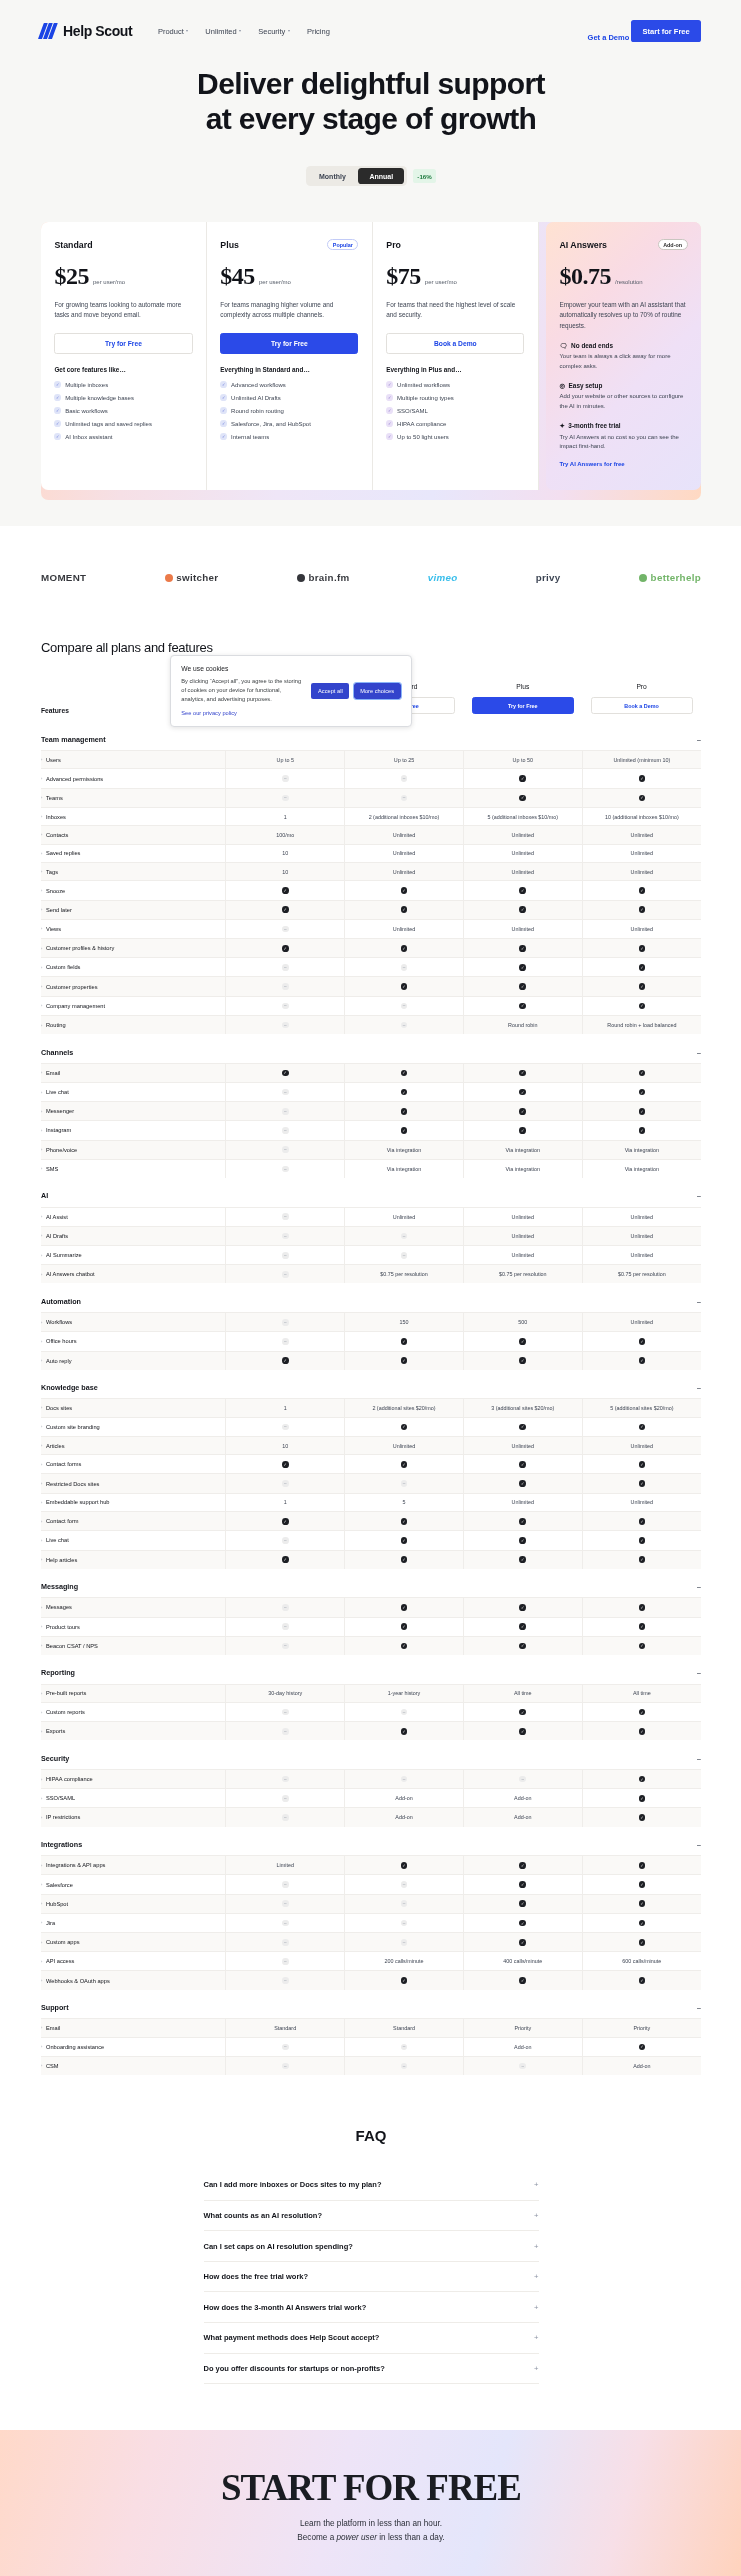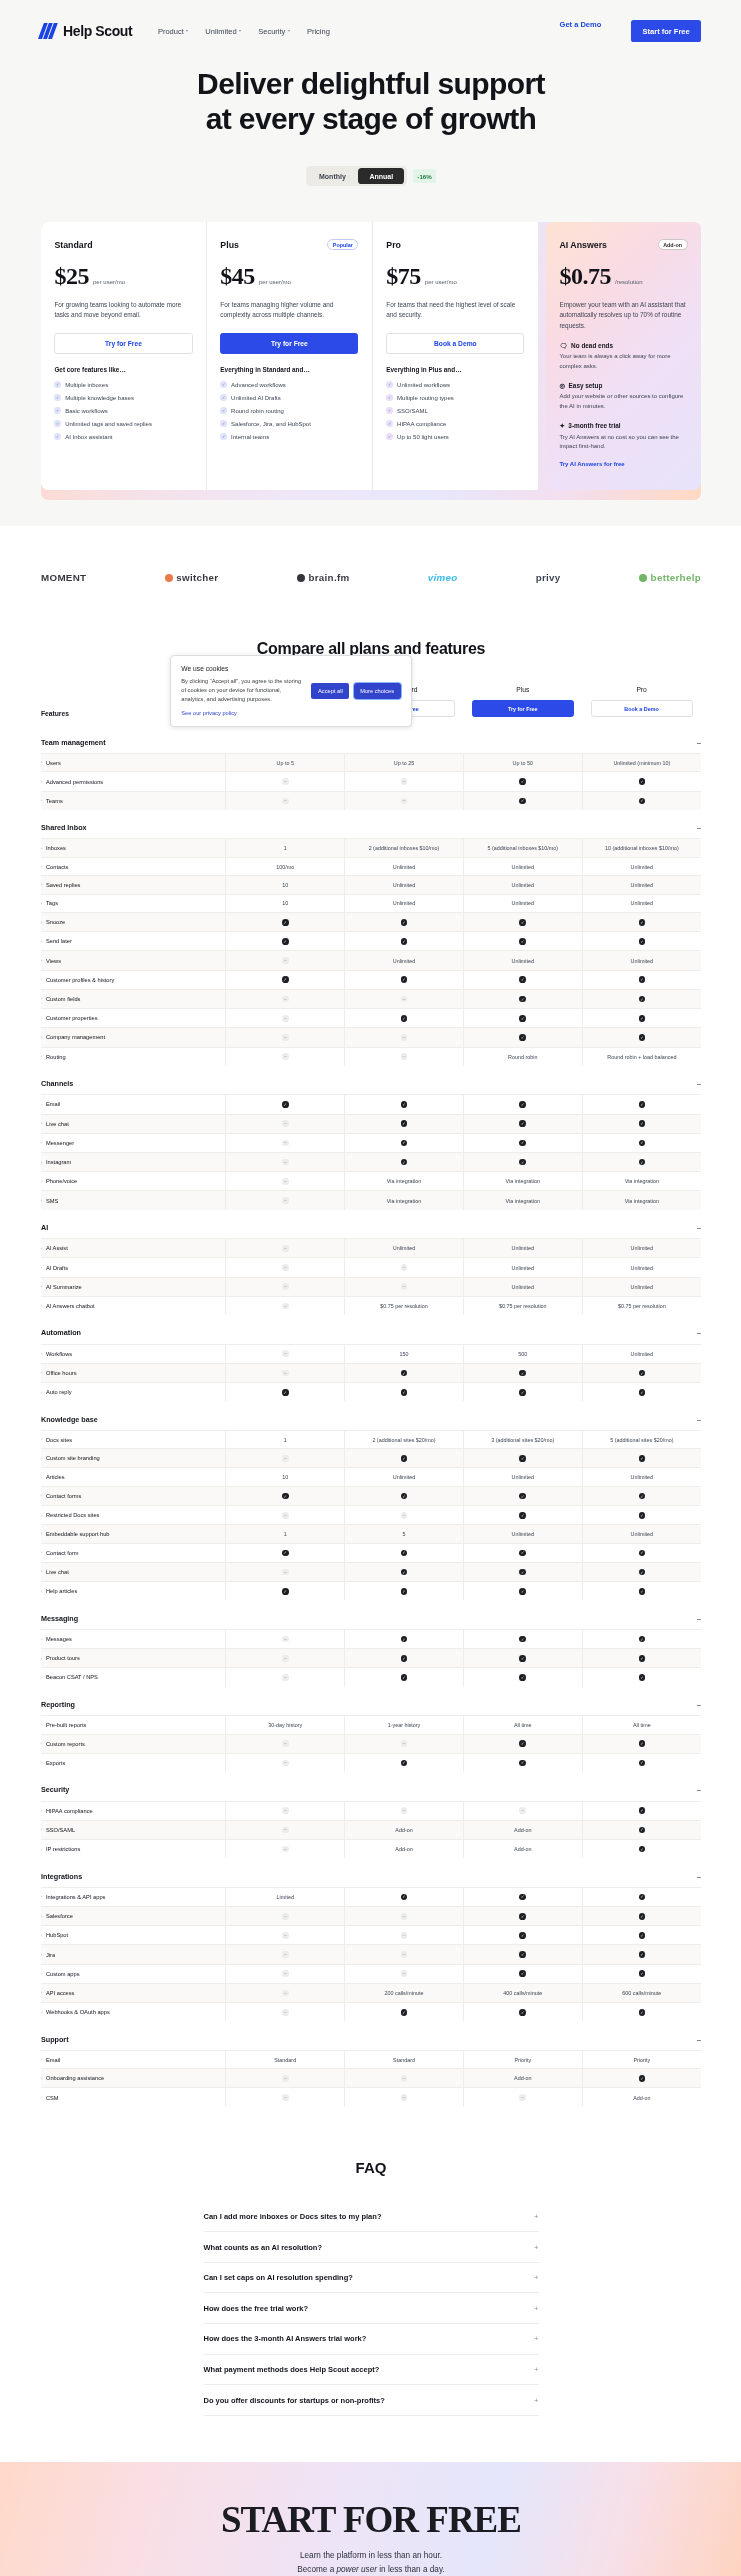--- a/index.html
+++ b/index.html
@@ -11,21 +11,21 @@
   .logo{display:flex;align-items:center;gap:4.6px}
   .logo-mark{width:17.5px;height:15.5px;position:relative;display:block}
   .logo-mark i{position:absolute;width:3.6px;height:15.5px;background:#1b44e5;transform:skewX(-20deg);border-radius:0.5px}
   .logo-mark i:nth-child(1){left:0}
   .logo-mark i:nth-child(2){left:5.2px}
   .logo-mark i:nth-child(3){left:10.3px}
   .logo-text{font-size:14px;font-weight:700;letter-spacing:-0.4px}
   .nav-links{display:flex;gap:17px;margin-left:7.2px}
   .nav-link{font-size:7.5px;color:#3d4452;display:flex;align-items:center;gap:2.6px}
   .caret{width:0;height:0;border-left:1.8px solid transparent;border-right:1.8px solid transparent;border-top:2.1px solid #8b93a3}
-  .nav-right{margin-left:auto;display:flex;align-items:flex-start;gap:30px}
+  .nav-right{margin-left:auto;display:flex;align-items:flex-end;gap:2px}
   .link-blue{color:#1b44e5;font-size:7.5px;font-weight:600}
   .btn-primary{background:#2b4ae8;color:#fff;font-size:7.5px;font-weight:700;padding:6.7px 11.3px;border-radius:2.6px;border:none;cursor:pointer;font-family:inherit}
 
   
   .hero{background:#f7f7f5;padding:0 0 15.5px;text-align:center}
   .hero h1{font-size:30px;line-height:1.18;font-weight:700;letter-spacing:-0.6px;padding-top:4.1px}
   .toggle-wrap{display:flex;justify-content:center;align-items:center;gap:6.2px;margin-top:29px}
   .toggle{background:#eceae5;border-radius:4.6px;padding:2.1px;display:flex;gap:1px}
   .toggle button{border:none;background:transparent;font-family:inherit;font-size:7px;font-weight:600;color:#3d4452;padding:4.6px 11.3px;border-radius:3.6px;cursor:pointer}
   .toggle button.active{background:#2b2b2b;color:#fff}
@@ -71,21 +71,21 @@
   .cookie-btns button.outlined{outline:1px solid #8ab4f8}
   .cookie a{display:inline-block;margin-top:6.2px;font-size:5.7px;color:#3344cc}
 
   
   .logos{padding:46px 41px 36px;display:flex;align-items:center;justify-content:space-between}
   .logos span{font-size:9.8px;font-weight:700;letter-spacing:0.3px;opacity:.85;display:flex;align-items:center;gap:3.6px}
   .lg-dot{width:8.2px;height:8.2px;border-radius:50%;display:inline-block}
 
   
   .cmp{padding:20.6px 41px 0}
-  .cmp h2{text-align:center;font-size:16px;font-weight:700;letter-spacing:-0.3px;margin-bottom:28px}
+  .cmp h2{font-size:13px;font-weight:400;letter-spacing:-0.3px;margin-bottom:28px}
   table{width:100%;border-collapse:collapse;table-layout:fixed}
   .col-feat{width:28%}
   th.plan{text-align:center;padding:0 0 7.2px;font-size:6.4px;font-weight:400;color:#12141a;vertical-align:bottom}
   th.plan .pname{font-size:6.7px;margin-bottom:7.2px}
   th.plan .pbtn{font-size:5.4px;font-weight:700;color:#1b44e5;border:0.5px solid #e2e0dc;border-radius:2.6px;padding:4.6px 0;background:#fff;display:block;width:86%;margin:0 auto;cursor:pointer;font-family:inherit}
   th.plan .pbtn.filled{background:#2b4ae8;color:#fff;border-color:#2b4ae8}
   th.featlabel{text-align:left;font-size:6.7px;font-weight:600;vertical-align:bottom;padding-bottom:7.2px}
   tr.sec td{padding:13.4px 0 6.2px;font-size:7.2px;font-weight:700;border:none}
   tr.sec .minus{float:right;font-size:7.7px;color:#555c68}
   tr.row td{padding:5.7px 4.1px;font-size:5.4px;color:#3d4452;text-align:center;border-top:0.5px solid #efedea;border-left:0.5px solid #efedea}
@@ -399,23 +399,20 @@
             <span class="rowlabel">
               <span class="arr">›</span>
               <span>Teams</span>
             </span>
           </td>
           <td><span class="dash">–</span></td>
           <td><span class="dash">–</span></td>
           <td><span class="tick">✓</span></td>
           <td><span class="tick">✓</span></td>
         </tr>
-        <tr class="sec">
-          <td colspan="5"><span>Shared Inbox</span><span class="minus">–</span></td>
-        </tr>
         <tr class="row">
           <td>
             <span class="rowlabel">
               <span class="arr">›</span>
               <span>Inboxes</span>
             </span>
           </td>
           <td><span>1</span></td>
           <td><span>2 (additional inboxes $10/mo)</span></td>
           <td><span>5 (additional inboxes $10/mo)</span></td>

